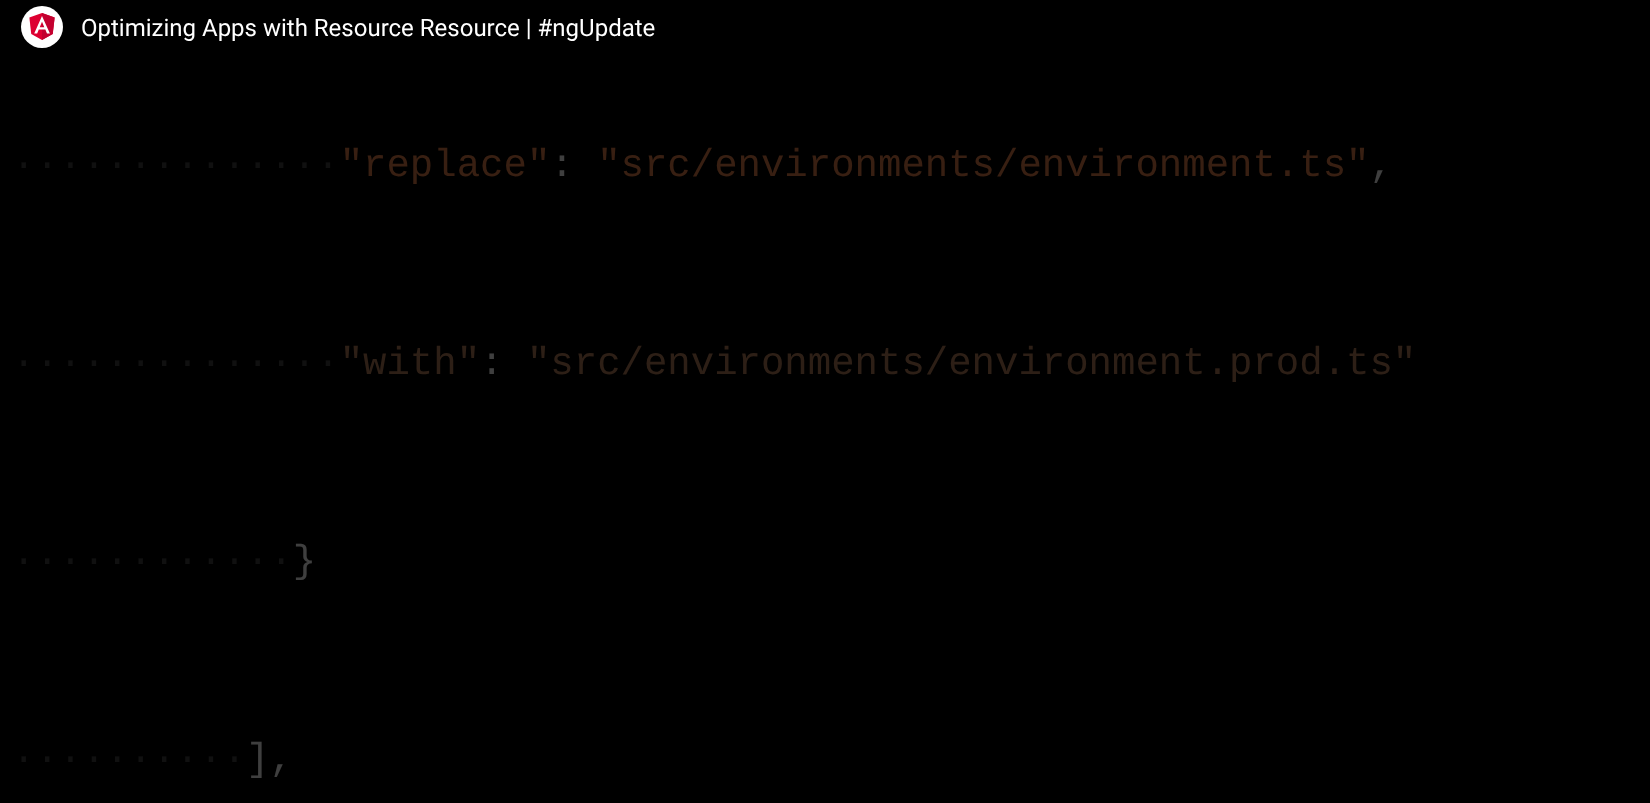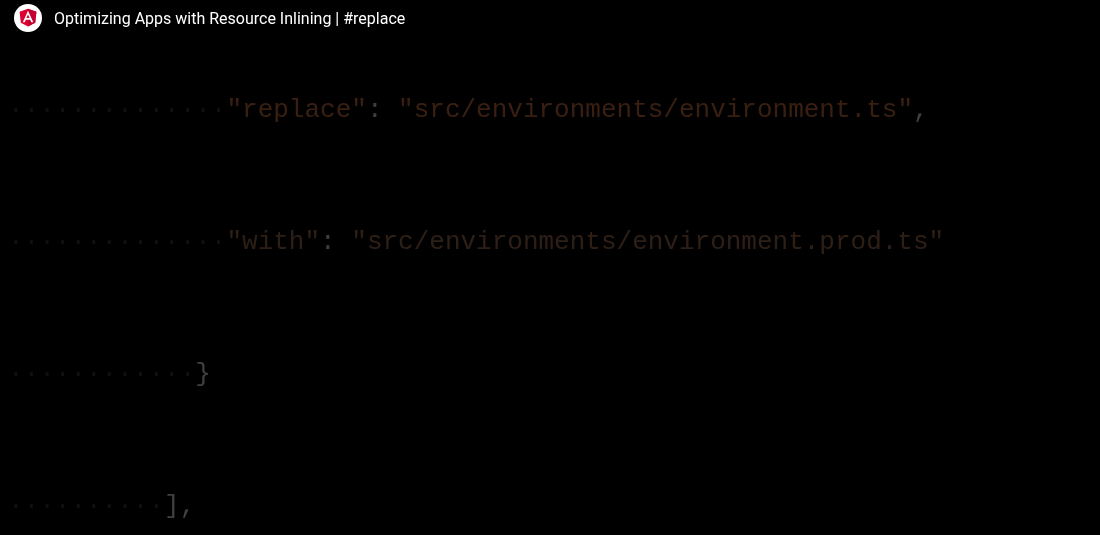--- a/index.html
+++ b/index.html
@@ -63,21 +63,21 @@
   <span class="angular-logo">
     <svg viewBox="0 0 250 250" xmlns="http://www.w3.org/2000/svg">
       <circle cx="125" cy="125" r="125" fill="#fff"></circle>
       <g transform="translate(25,18) scale(0.8)">
         <path fill="#DD0031" d="M125 30L31 63l14 123 80 44 80-44 14-123z"></path>
         <path fill="#C3002F" d="M125 30v200l80-44 14-123z"></path>
         <path fill="#fff" d="M125 52L67 182h22l12-29h49l12 29h22zm17 83h-34l17-41z"></path>
       </g>
     </svg>
   </span>
-  <span class="header-title">Optimizing Apps with Resource Inlining | #replace</span>
+  <span class="header-title">Optimizing Apps with Resource Resource | #ngUpdate</span>
 </div>
 
 <div class="editor">
   <div class="line dim"><span class="ws-dot">··············</span><span class="str-orange">"replace"</span><span class="punct">: </span><span class="str-orange">"src/environments/environment.ts"</span><span class="punct">,</span></div>
   <div class="line dim"><span class="ws-dot">··············</span><span class="str-dim">"with"</span><span class="punct">: </span><span class="str-dim">"src/environments/environment.prod.ts"</span></div>
   <div class="line dim"><span class="ws-dot">············</span><span class="punct">}</span></div>
   <div class="line dim"><span class="ws-dot">··········</span><span class="punct">],</span></div>
   
   
   

